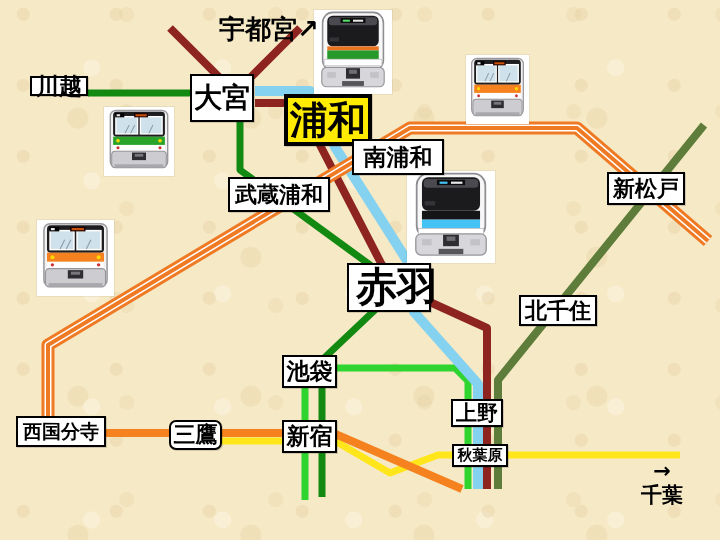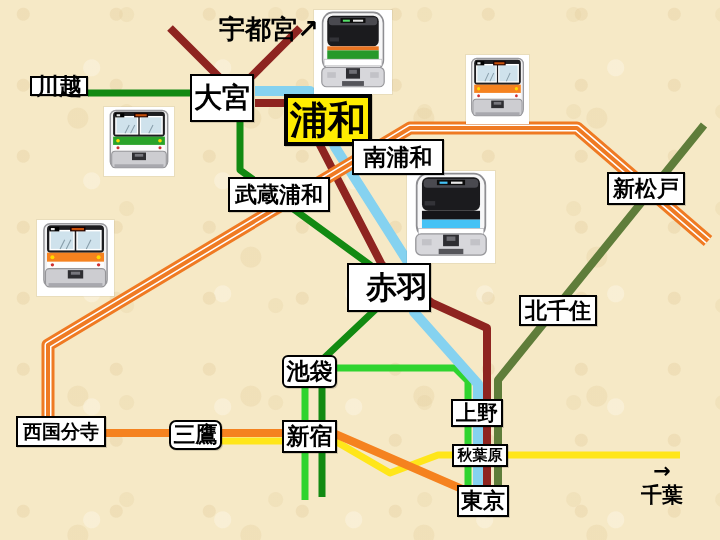--- a/index.html
+++ b/index.html
@@ -158,25 +158,24 @@
       <rect x="17" y="77" width="11" height="7" fill="#c2c2c7"></rect>
       <rect x="72" y="77" width="11" height="7" fill="#c2c2c7"></rect>
       <rect x="36" y="88" width="28" height="6" fill="#55555a"></rect>
     </svg>
     </div>
     <div class="station" style="left: 30px; top: 76px; width: 58px; height: 20px; font-size: 23px; text-align: center;">川越</div>
     <div class="station" style="left: 190px; top: 74px; width: 64px; height: 48px; font-size: 28px;">大宮</div>
     <div class="station highlight" style="left: 284px; top: 94px; width: 88px; height: 52px; font-size: 38px;">浦和</div>
     <div class="station" style="left: 352px; top: 139px; width: 92px; height: 36px; font-size: 23px;">南浦和</div>
     <div class="station" style="left: 228px; top: 177px; width: 102px; height: 35px; font-size: 22px;">武蔵浦和</div>
-    <div class="station" style="left: 347px; top: 263px; width: 84px; height: 49px; font-size: 31px; padding-left: 16px;">赤羽</div>
+    <div class="station" style="left: 347px; top: 263px; width: 84px; height: 49px; font-size: 41px; padding-left: 16px;">赤羽</div>
     <div class="station" style="left: 607px; top: 172px; width: 78px; height: 33px; font-size: 22px;">新松戸</div>
     <div class="station" style="left: 519px; top: 295px; width: 78px; height: 31px; font-size: 22px;">北千住</div>
-    <div class="station" style="left: 282px; top: 355px; width: 55px; height: 33px; font-size: 23px; border-radius: 6px;">池袋</div>
+    <div class="station" style="left: 282px; top: 355px; width: 55px; height: 33px; font-size: 23px;">池袋</div>
     <div class="station" style="left: 451px; top: 399px; width: 52px; height: 28px; font-size: 21px;">上野</div>
     <div class="station" style="left: 16px; top: 416px; width: 90px; height: 31px; font-size: 19px;">西国分寺</div>
     <div class="station" style="left: 169px; top: 420px; width: 53px; height: 30px; font-size: 22px; border-radius: 7px;">三鷹</div>
     <div class="station" style="left: 282px; top: 420px; width: 55px; height: 33px; font-size: 23px;">新宿</div>
     <div class="station" style="left: 452px; top: 444px; width: 56px; height: 23px; font-size: 15px;">秋葉原</div>
-    <div class="station" style="left: 457px; top: 485px; width: 52px; height: 32px; font-size: 22px;">東京</div>
     <div class="dir-label" style="left: 219px; top: 15px; font-size: 26px;"><span>宇都宮</span><span class="arrow">↗</span></div>
     <div class="dir-label stacked" style="left: 641px; top: 459px; font-size: 21px;"><span class="arrow">→</span><span>千葉</span></div>
   </div>
 
 </body></html>

